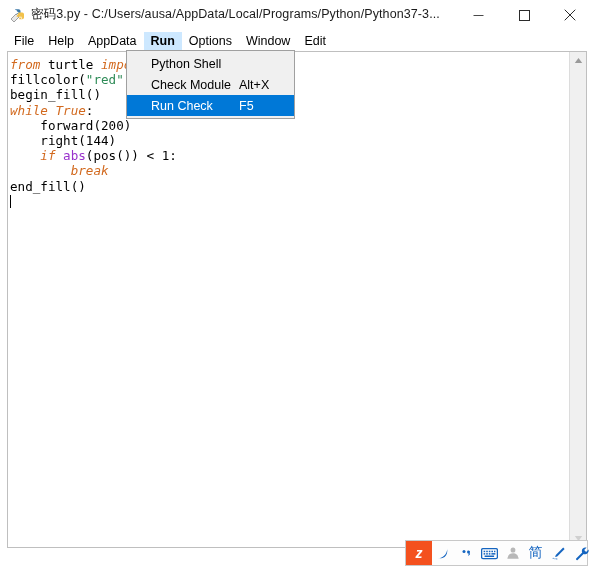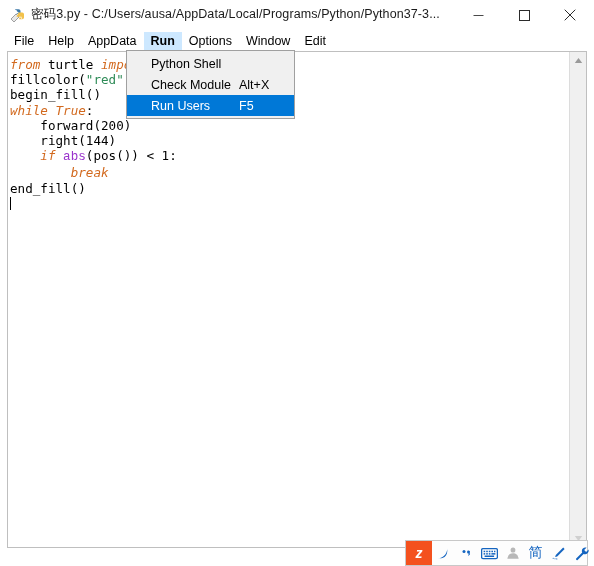--- a/index.html
+++ b/index.html
@@ -105,21 +105,21 @@
     overflow: hidden;
     font-family: "DejaVu Sans Mono", "Liberation Mono", monospace;
     font-size: 12.6px;
     line-height: 15.2px;
     color: #000000;
     white-space: pre;
     padding-top: 4px;
     box-sizing: border-box;
   }
   .kw { color: #d2691e; font-style: italic; }            
-  .bltn { color: #9932cc; font-family: Liberation Mono, monospace; }          
+  .bltn { color: #9932cc; }          
   .str { color: #2e8b57; }
   #caret {
     display: inline-block;
     width: 1px;
     height: 13px;
     background: #000000;
     vertical-align: -2px;
   }
 
   
@@ -303,21 +303,21 @@
   <div id="run-menu">
     <div class="dd-item">
       <span>Python Shell</span>
       <span class="dd-accel"></span>
     </div>
     <div class="dd-item">
       <span>Check Module</span>
       <span class="dd-accel">Alt+X</span>
     </div>
     <div class="dd-item selected">
-      <span>Run Users</span>
+      <span>Run Check</span>
       <span class="dd-accel">F5</span>
     </div>
   </div>
 
   <div id="ime-bar">
 
     <div id="ime-logo">
       <span>z</span>
     </div>
 

